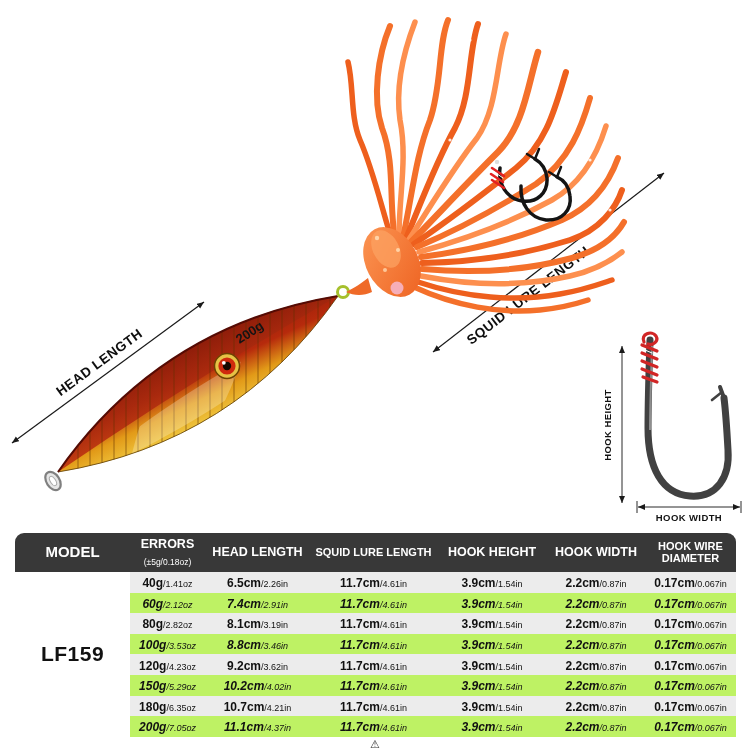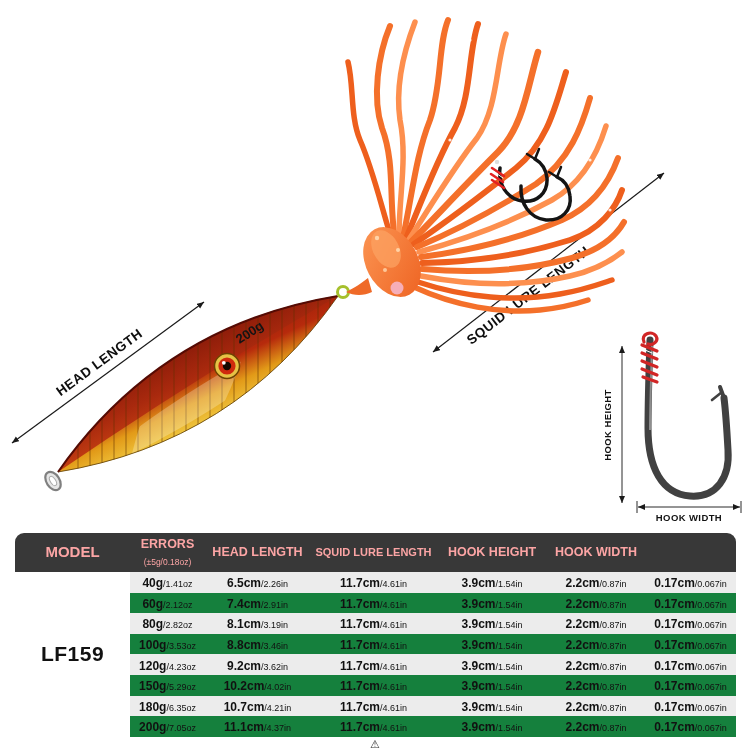--- a/index.html
+++ b/index.html
@@ -8,42 +8,42 @@
     font-family:"Liberation Sans",sans-serif;color:#111;
   }
   .hero{position:relative;width:750px;height:533px;}
   .hero svg{display:block;}
   .hero text{font-family:"Liberation Sans",sans-serif;}
 
   .spec{width:721px;margin-left:15px;}
   .thead{
     display:grid;
     grid-template-columns:115px 75px 105px 127px 110px 98px 91px;
-    background:#383838;color:#fca5a5;height:39px;
+    background:#383838;color:#ffffff;height:39px;
     border-radius:9px 9px 0 0;align-items:stretch;
   }
   .th{
     display:flex;flex-direction:column;align-items:center;justify-content:center;
     text-align:center;font-weight:bold;font-size:12.5px;line-height:1.08;padding:0 2px;
   }
   .th .hsub{font-size:8.5px;font-weight:normal;margin-top:7px;}
   .th.small{font-size:11px;}
   .tbody{display:flex;}
   .model-cell{
     width:115px;display:flex;align-items:center;justify-content:center;
     font-size:21px;font-weight:bold;background:#fff;letter-spacing:.5px;text-align:center;
   }
   .rows{flex:1;}
   .trow{
     display:grid;
     grid-template-columns:75px 105px 127px 110px 98px 91px;
     height:20.6px;align-items:center;
   }
   .trow.odd{background:#ececec;}
-  .trow.even{background:#15803d;}
+  .trow.even{background:#bef264;font-style:italic;}
   .tcell{text-align:center;white-space:nowrap;}
   .tcell .main{font-size:12px;font-weight:bold;}
   .tcell .sub{font-size:9px;font-weight:normal;}
 
   .footer{
     height:14px;margin-top:1px;display:flex;align-items:center;justify-content:center;
     gap:5px;font-size:10.5px;color:#333;letter-spacing:.3px;
   }
   .warn-glyph{font-size:11px;line-height:1;}
 </style>
@@ -202,20 +202,23 @@
       </div>
     <div class="th small">
         <span>SQUID LURE LENGTH</span>
       </div>
     <div class="th">
         <span>HOOK HEIGHT</span>
       </div>
     <div class="th">
         <span>HOOK WIDTH</span>
       </div>
+    <div class="th small">
+        <span>HOOK WIRE DIAMETER</span>
+      </div>
   </div>
   <div class="tbody">
     <div class="model-cell">LF159</div>
     <div class="rows" id="rows">
         <div class="trow odd">
           <div class="tcell"><span class="main">40g</span><span class="sub">/1.41oz</span></div>
           <div class="tcell"><span class="main">6.5cm</span><span class="sub">/2.26in</span></div>
           <div class="tcell"><span class="main">11.7cm</span><span class="sub">/4.61in</span></div>
           <div class="tcell"><span class="main">3.9cm</span><span class="sub">/1.54in</span></div>
           <div class="tcell"><span class="main">2.2cm</span><span class="sub">/0.87in</span></div>

